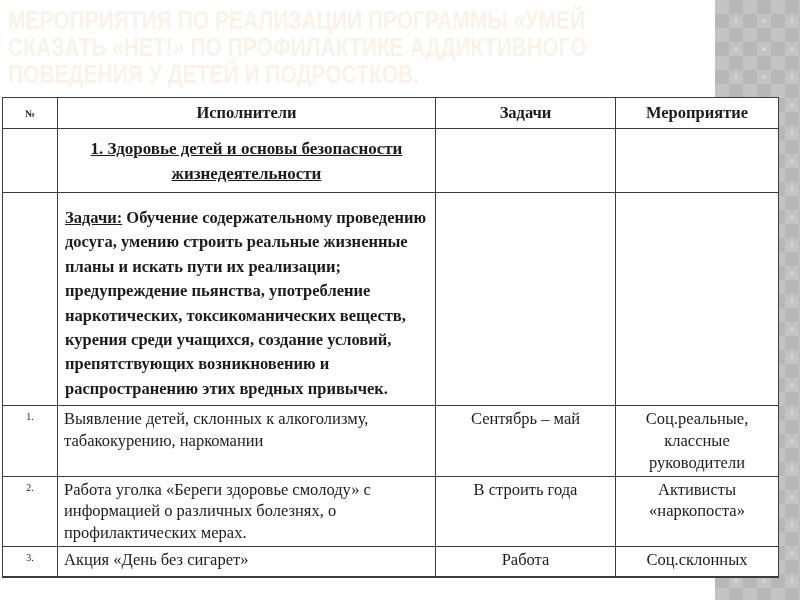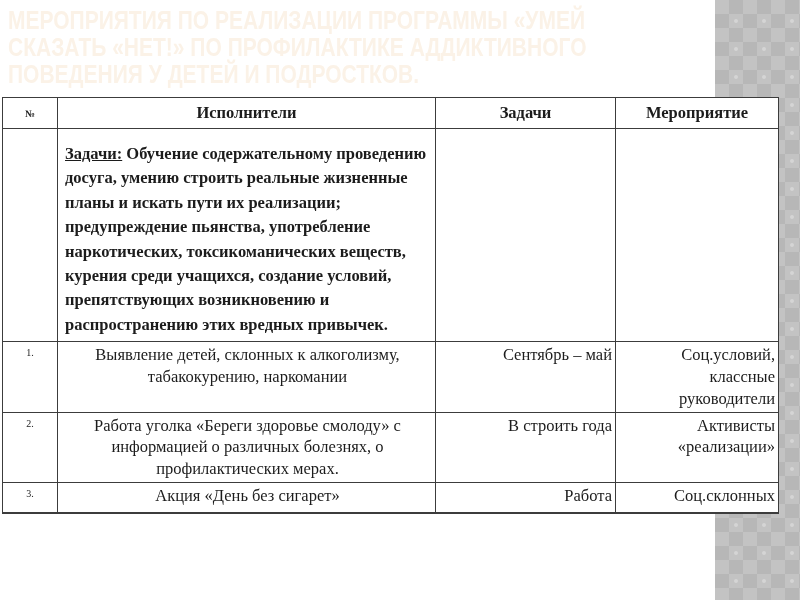--- a/index.html
+++ b/index.html
@@ -43,22 +43,22 @@
   .section-cell{
     text-align:center;vertical-align:middle;font-weight:bold;padding:2px 8px;
     font-size:17px;line-height:25px;
   }
   .section-cell span{text-decoration:underline;}
   .tasks-cell{
     text-align:left;vertical-align:top;font-weight:bold;
     padding:13px 4px 4px 7px;line-height:24.4px;
   }
   .tasks-label{text-decoration:underline;}
-  .act-cell{text-align:center;vertical-align:top;padding:2px 4px 2px 6px;line-height:21.8px;margin-top:28px;}
-  .term-cell,.exec-cell{text-align:right;vertical-align:top;padding:2px 3px;line-height:21.8px;}
+  .act-cell{text-align:left;vertical-align:top;padding:2px 4px 2px 6px;line-height:21.8px;margin-top:28px;}
+  .term-cell,.exec-cell{text-align:center;vertical-align:top;padding:2px 3px;line-height:21.8px;}
 </style>
 </head>
 <body>
 
 <div class="band"></div>
 
 <h1 class="title">МЕРОПРИЯТИЯ ПО РЕАЛИЗАЦИИ ПРОГРАММЫ «УМЕЙ СКАЗАТЬ «НЕТ!» ПО ПРОФИЛАКТИКЕ АДДИКТИВНОГО ПОВЕДЕНИЯ У ДЕТЕЙ И ПОДРОСТКОВ.</h1>
 
 <table class="tbl">
   <colgroup>
@@ -67,40 +67,48 @@
       <col style="width:180px">
       <col style="width:163px">
   </colgroup>
   <tbody>
       <tr class="hrow" style="height:31px">
     <th class="numhead">№</th>
     <th>Исполнители</th>
     <th>Задачи</th>
     <th>Мероприятие</th>
   </tr>
+  <tr style="height:64px">
+    <td class="numcell"></td>
+    <td class="section-cell">
+      <span>1. Здоровье детей  и основы безопасности жизнедеятельности</span>
+    </td>
+    <td></td>
+    <td></td>
+  </tr>
   <tr style="height:162px">
     <td class="numcell"></td>
     <td class="tasks-cell">
       <span class="tasks-label">Задачи:</span>
       <span>Обучение содержательному проведению досуга, умению строить реальные жизненные планы и искать пути их  реализации; предупреждение пьянства, употребление наркотических, токсикоманических  веществ, курения среди учащихся, создание условий, препятствующих возникновению и распространению этих вредных привычек.</span>
     </td>
     <td></td>
     <td></td>
   </tr>
   <tr style="height:64px">
     <td class="numcell">1.</td>
     <td class="act-cell">Выявление детей, склонных к алкоголизму, табакокурению, наркомании</td>
     <td class="term-cell">Сентябрь – май</td>
-    <td class="exec-cell">Соц.условий, классные руководители</td>
+    <td class="exec-cell">Соц.реальные, классные руководители</td>
   </tr>
   <tr style="height:68px">
     <td class="numcell">2.</td>
     <td class="act-cell">Работа уголка «Береги здоровье смолоду» с информацией о различных болезнях, о профилактических мерах.</td>
     <td class="term-cell">В строить года</td>
-    <td class="exec-cell">Активисты «реализации»</td>
+    <td class="exec-cell">Активисты «наркопоста»</td>
   </tr>
   <tr style="height:30px">
     <td class="numcell">3.</td>
     <td class="act-cell">Акция «День без сигарет»</td>
     <td class="term-cell">Работа</td>
     <td class="exec-cell">Соц.склонных</td>
   </tr>
 </tbody>
   </table>
 

